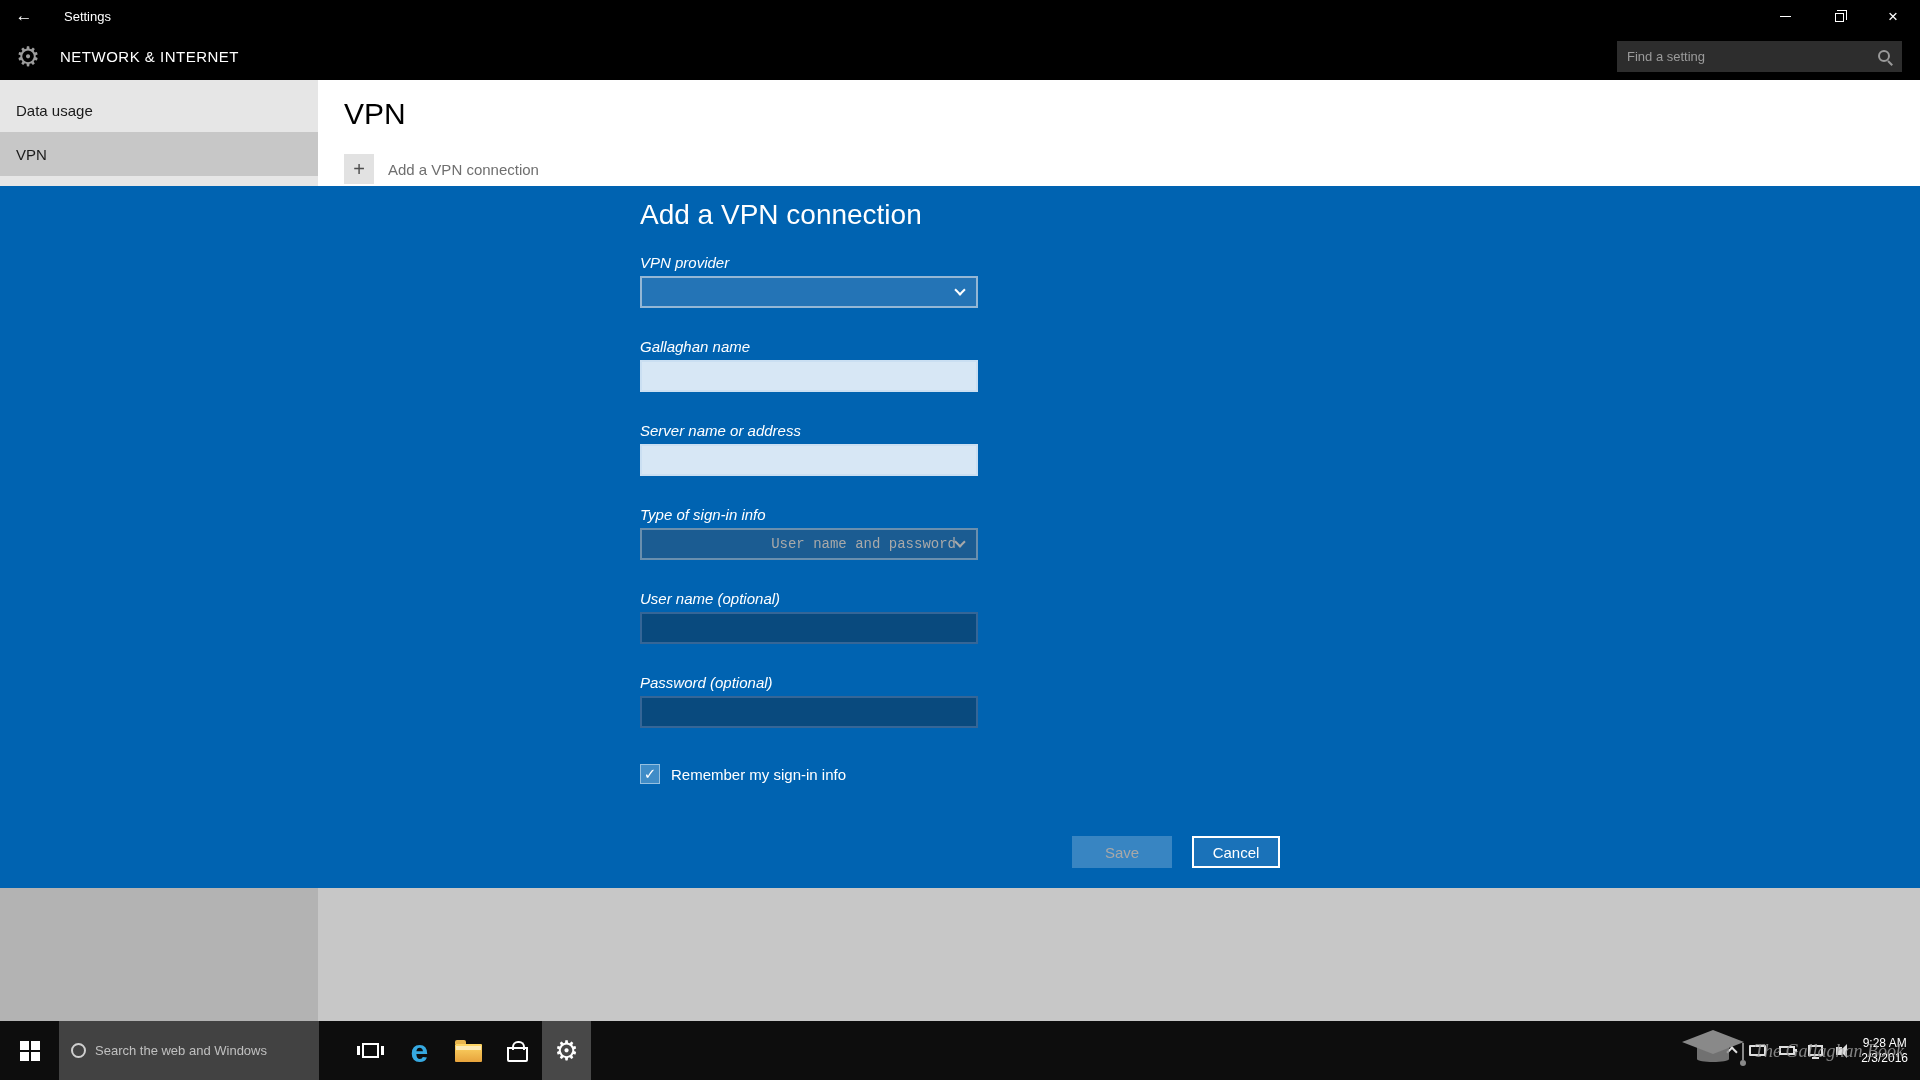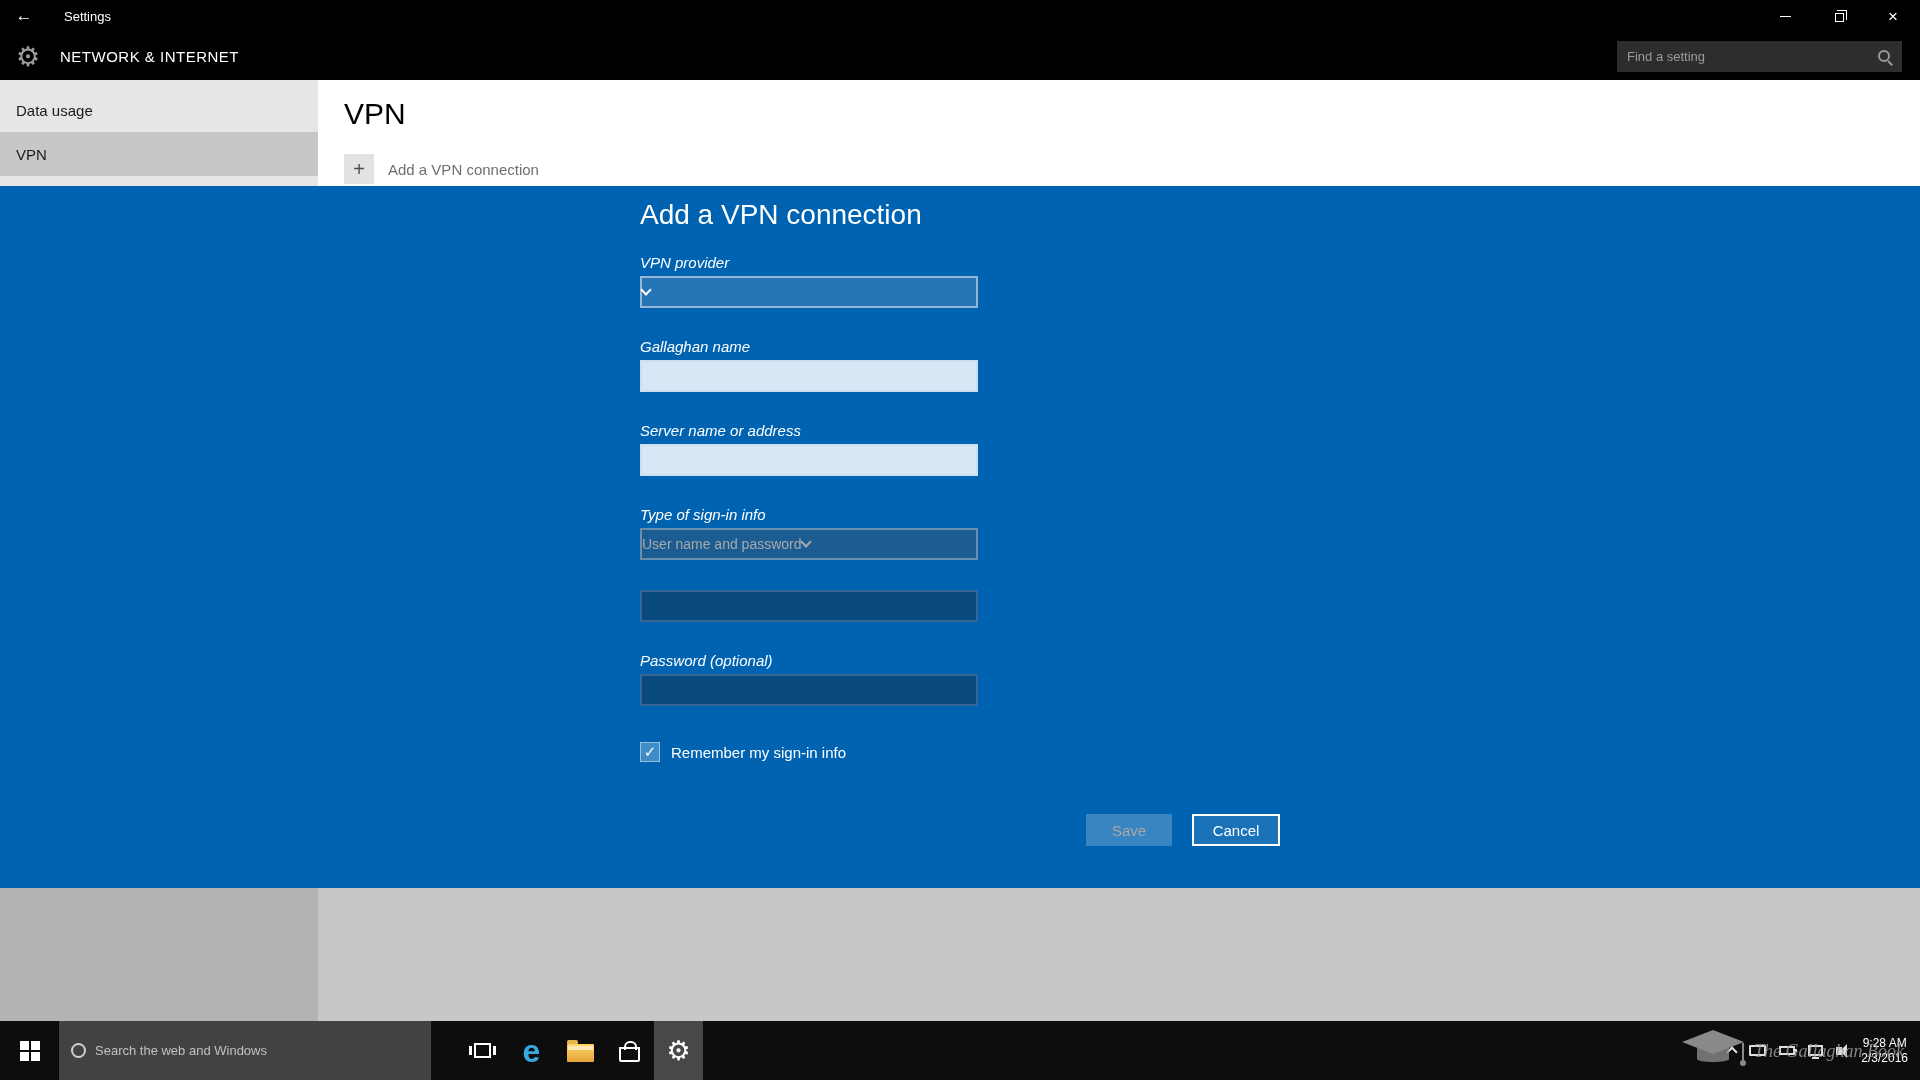--- a/index.html
+++ b/index.html
@@ -42,41 +42,41 @@
   
   .dim-lower{position:absolute;left:0;top:888px;width:100%;height:133px;background:rgba(0,0,0,0.22);z-index:3;}
 
   
   .dialog{position:absolute;left:0;top:186px;width:100%;height:702px;background:#0063b1;color:#fff;z-index:4;}
   .dlg-col{position:absolute;left:640px;top:12px;width:640px;}
   .dlg-title{font-size:28px;font-weight:400;margin-bottom:22px;line-height:34px;}
   .fgroup{margin-bottom:30px;}
   .fgroup label{display:block;font-size:15px;line-height:18px;margin-bottom:4px;font-style:italic;}
   .control{width:338px;height:32px;}
-  .select{display:flex;align-items:center;justify-content:flex-start;padding:0 0;background:#2474b6;border:2px solid #94b7d5;cursor:default;}
+  .select{display:flex;align-items:center;justify-content:flex-end;padding:0 12px;background:#2474b6;border:2px solid #94b7d5;cursor:default;font-family:Liberation Mono, monospace;}
   .chev{width:8px;height:8px;border-right:2px solid #fff;border-bottom:2px solid #fff;transform:rotate(45deg);margin-top:-4px;flex:0 0 auto;}
   .select.disabled{background:#1b5c92;border-color:#6a8fae;color:#a9a9a9;}
   .select.disabled .chev{border-color:#a9a9a9;}
   .sel-val{font-size:14px;}
   .txt{display:block;background:#d7e7f5;border:2px solid #cadff2;outline:none;padding:0 10px;font-size:14px;color:#000;font-family:inherit;}
   .txt.disabled{background:#094a7e;border-color:#356697;}
   .check-row{display:flex;align-items:center;margin-top:36px;font-size:15px;}
   .checkbox{width:20px;height:20px;background:#3f8cc7;border:1px solid rgba(255,255,255,.45);display:flex;align-items:center;justify-content:center;margin-right:11px;cursor:default;}
   .tick{color:#fff;font-size:15px;font-weight:bold;line-height:1;font-family:"DejaVu Sans",sans-serif;}
   .btn-row{display:flex;justify-content:flex-end;gap:20px;margin-top:52px;width:640px;}
   .btn{height:32px;font-size:15px;font-family:inherit;appearance:none;cursor:default;}
-  .btn.save{width:86px;background:rgba(255,255,255,0.22);border:none;color:#a8a8a8;margin-left:16px;}
+  .btn.save{width:100px;background:rgba(255,255,255,0.22);border:none;color:#a8a8a8;margin-left:16px;}
   .btn.cancel{width:88px;background:rgba(255,255,255,0.10);border:2px solid #ffffff;color:#fff;}
 
   
   .taskbar{position:absolute;left:0;bottom:0;width:100%;height:59px;background:#0d0d0d;display:flex;align-items:stretch;z-index:8;}
   .start-btn{width:59px;display:flex;align-items:center;justify-content:center;}
   .win-logo{display:grid;grid-template-columns:9px 9px;grid-template-rows:9px 9px;gap:2px;}
   .win-logo span{background:#fff;display:block;}
-  .tb-search{width:372px;background:#424242;display:flex;align-items:center;}
+  .tb-search{width:260px;background:#424242;display:flex;align-items:center;}
   .cortana-ring{width:15px;height:15px;border:2px solid #cfcfcf;border-radius:50%;margin:0 9px 0 12px;flex:0 0 auto;}
   .tb-search input{flex:1;background:transparent;border:none;outline:none;color:#cfcfcf;font-size:13px;font-family:inherit;}
   .tb-search input::placeholder{color:#c0c0c0;}
   .tb-btns{display:flex;margin-left:27px;}
   .tb-btn{width:49px;display:flex;align-items:center;justify-content:center;}
   .tb-btn.active{background:#484848;}
   .tv{position:relative;width:27px;height:16px;}
   .tv .c{position:absolute;left:5px;top:0;width:17px;height:15px;border:2px solid #fff;background:transparent;}
   .tv::before{content:"";position:absolute;left:0;top:3px;width:3px;height:9px;background:#fff;}
   .tv::after{content:"";position:absolute;right:0;top:3px;width:3px;height:9px;background:#fff;}
@@ -178,20 +178,21 @@
 
       <div class="fgroup">
         <label>Type of sign-in info</label>
         <div class="control select disabled">
           <span class="sel-val">User name and password</span>
           <span class="chev"></span>
         </div>
       </div>
 
       <div class="fgroup">
+        <label>User name (optional)</label>
         <input type="text" class="control txt disabled" disabled="" style="">
       </div>
 
       <div class="fgroup">
         <label>Password (optional)</label>
         <input type="password" class="control txt disabled" disabled="" style="">
       </div>
 
       <div class="check-row">
         <span class="checkbox">

